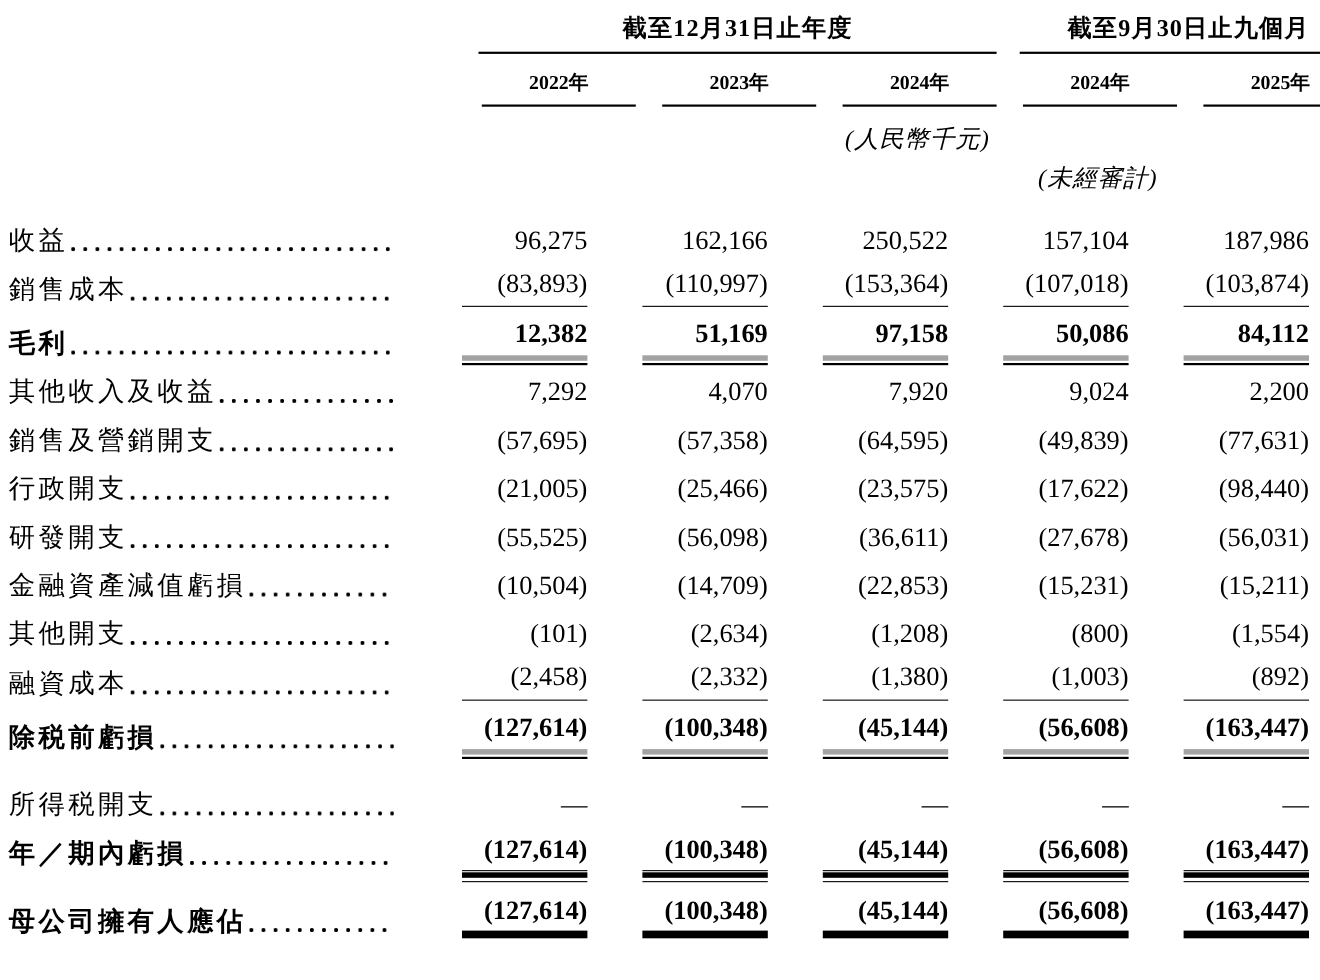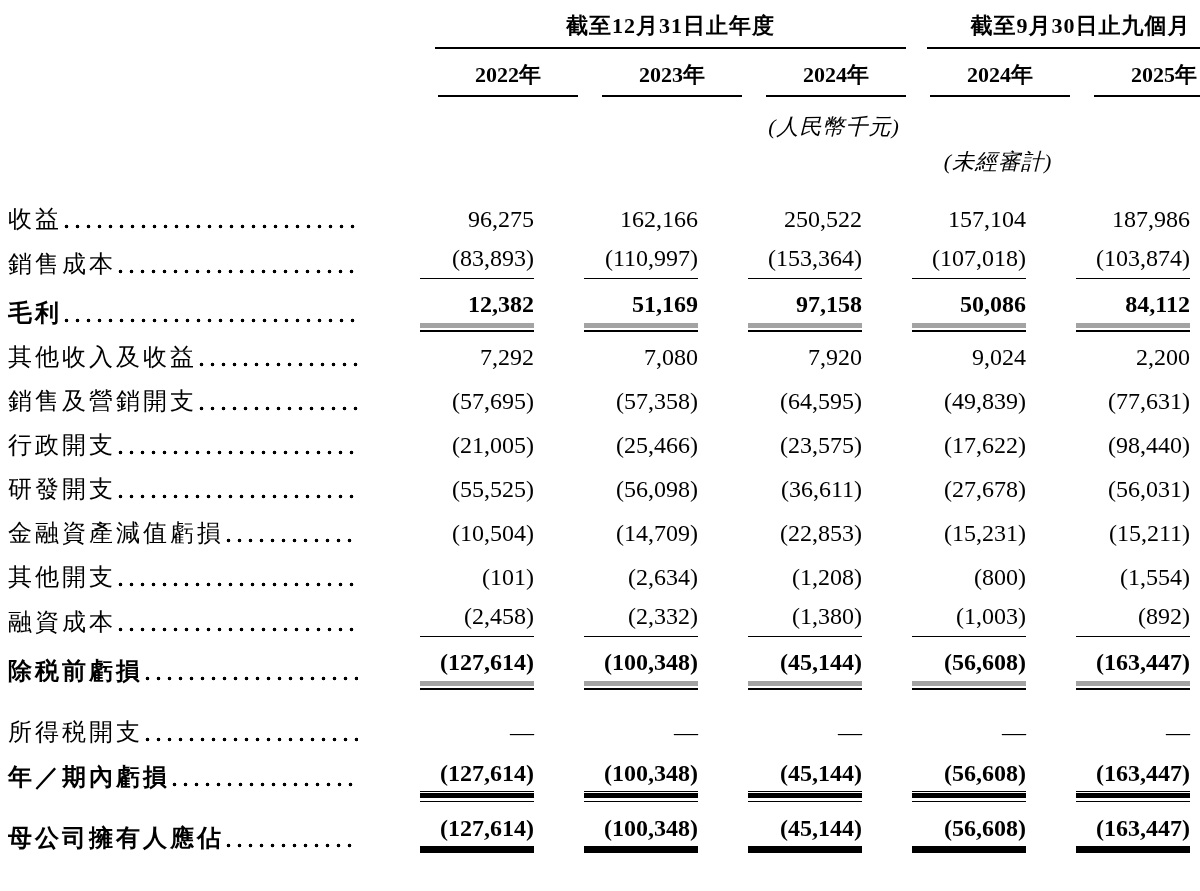--- a/index.html
+++ b/index.html
@@ -17,21 +17,21 @@
   .group {
     text-align: center; font-weight: bold; font-size: 22px; line-height: 27px;
     padding-bottom: 8px; border-bottom: 2.5px solid #000;
     margin-left: 11px; margin-right: 10px; letter-spacing: 1px;
   }
   .g1 { grid-column: 2 / span 3; }
   .g2 { grid-column: 5 / span 2; }
   .year-row { margin-top: 13px; }
   .yh {
     display: block; width: 140px; margin-left: auto; text-align: center;
-    font-weight: bold; font-size: 22px; line-height: 26px;
+    font-weight: bold; font-size: 18px; line-height: 26px;
     padding-bottom: 7px; border-bottom: 2px solid #000;
   }
   .note-row { margin-top: 17px; }
   .note-row2 { margin-top: 9px; }
   .note { grid-column: 4; text-align: center; font-style: italic; font-size: 22px; line-height: 26px; letter-spacing: 1px; }
   .note2 { grid-column: 5; text-align: center; font-style: italic; font-size: 22px; line-height: 26px; letter-spacing: 1px; }
 
   
   .rows { margin-top: 14px; }
   .trow { display: grid; grid-template-columns: 380px repeat(5, 164px); height: 45px; align-items: end; }
@@ -170,21 +170,21 @@
 
     <div class="trow h44">
       <div class="lbl-cell">
           <span class="lbl">其他收入及收益</span>
           <span class="dots"></span>
         </div>
       <div class="cell">
           <span class="num">7,292</span>
         </div>
       <div class="cell">
-          <span class="num">7,080</span>
+          <span class="num">4,070</span>
         </div>
       <div class="cell">
           <span class="num">7,920</span>
         </div>
       <div class="cell">
           <span class="num">9,024</span>
         </div>
       <div class="cell">
           <span class="num">2,200</span>
         </div>

